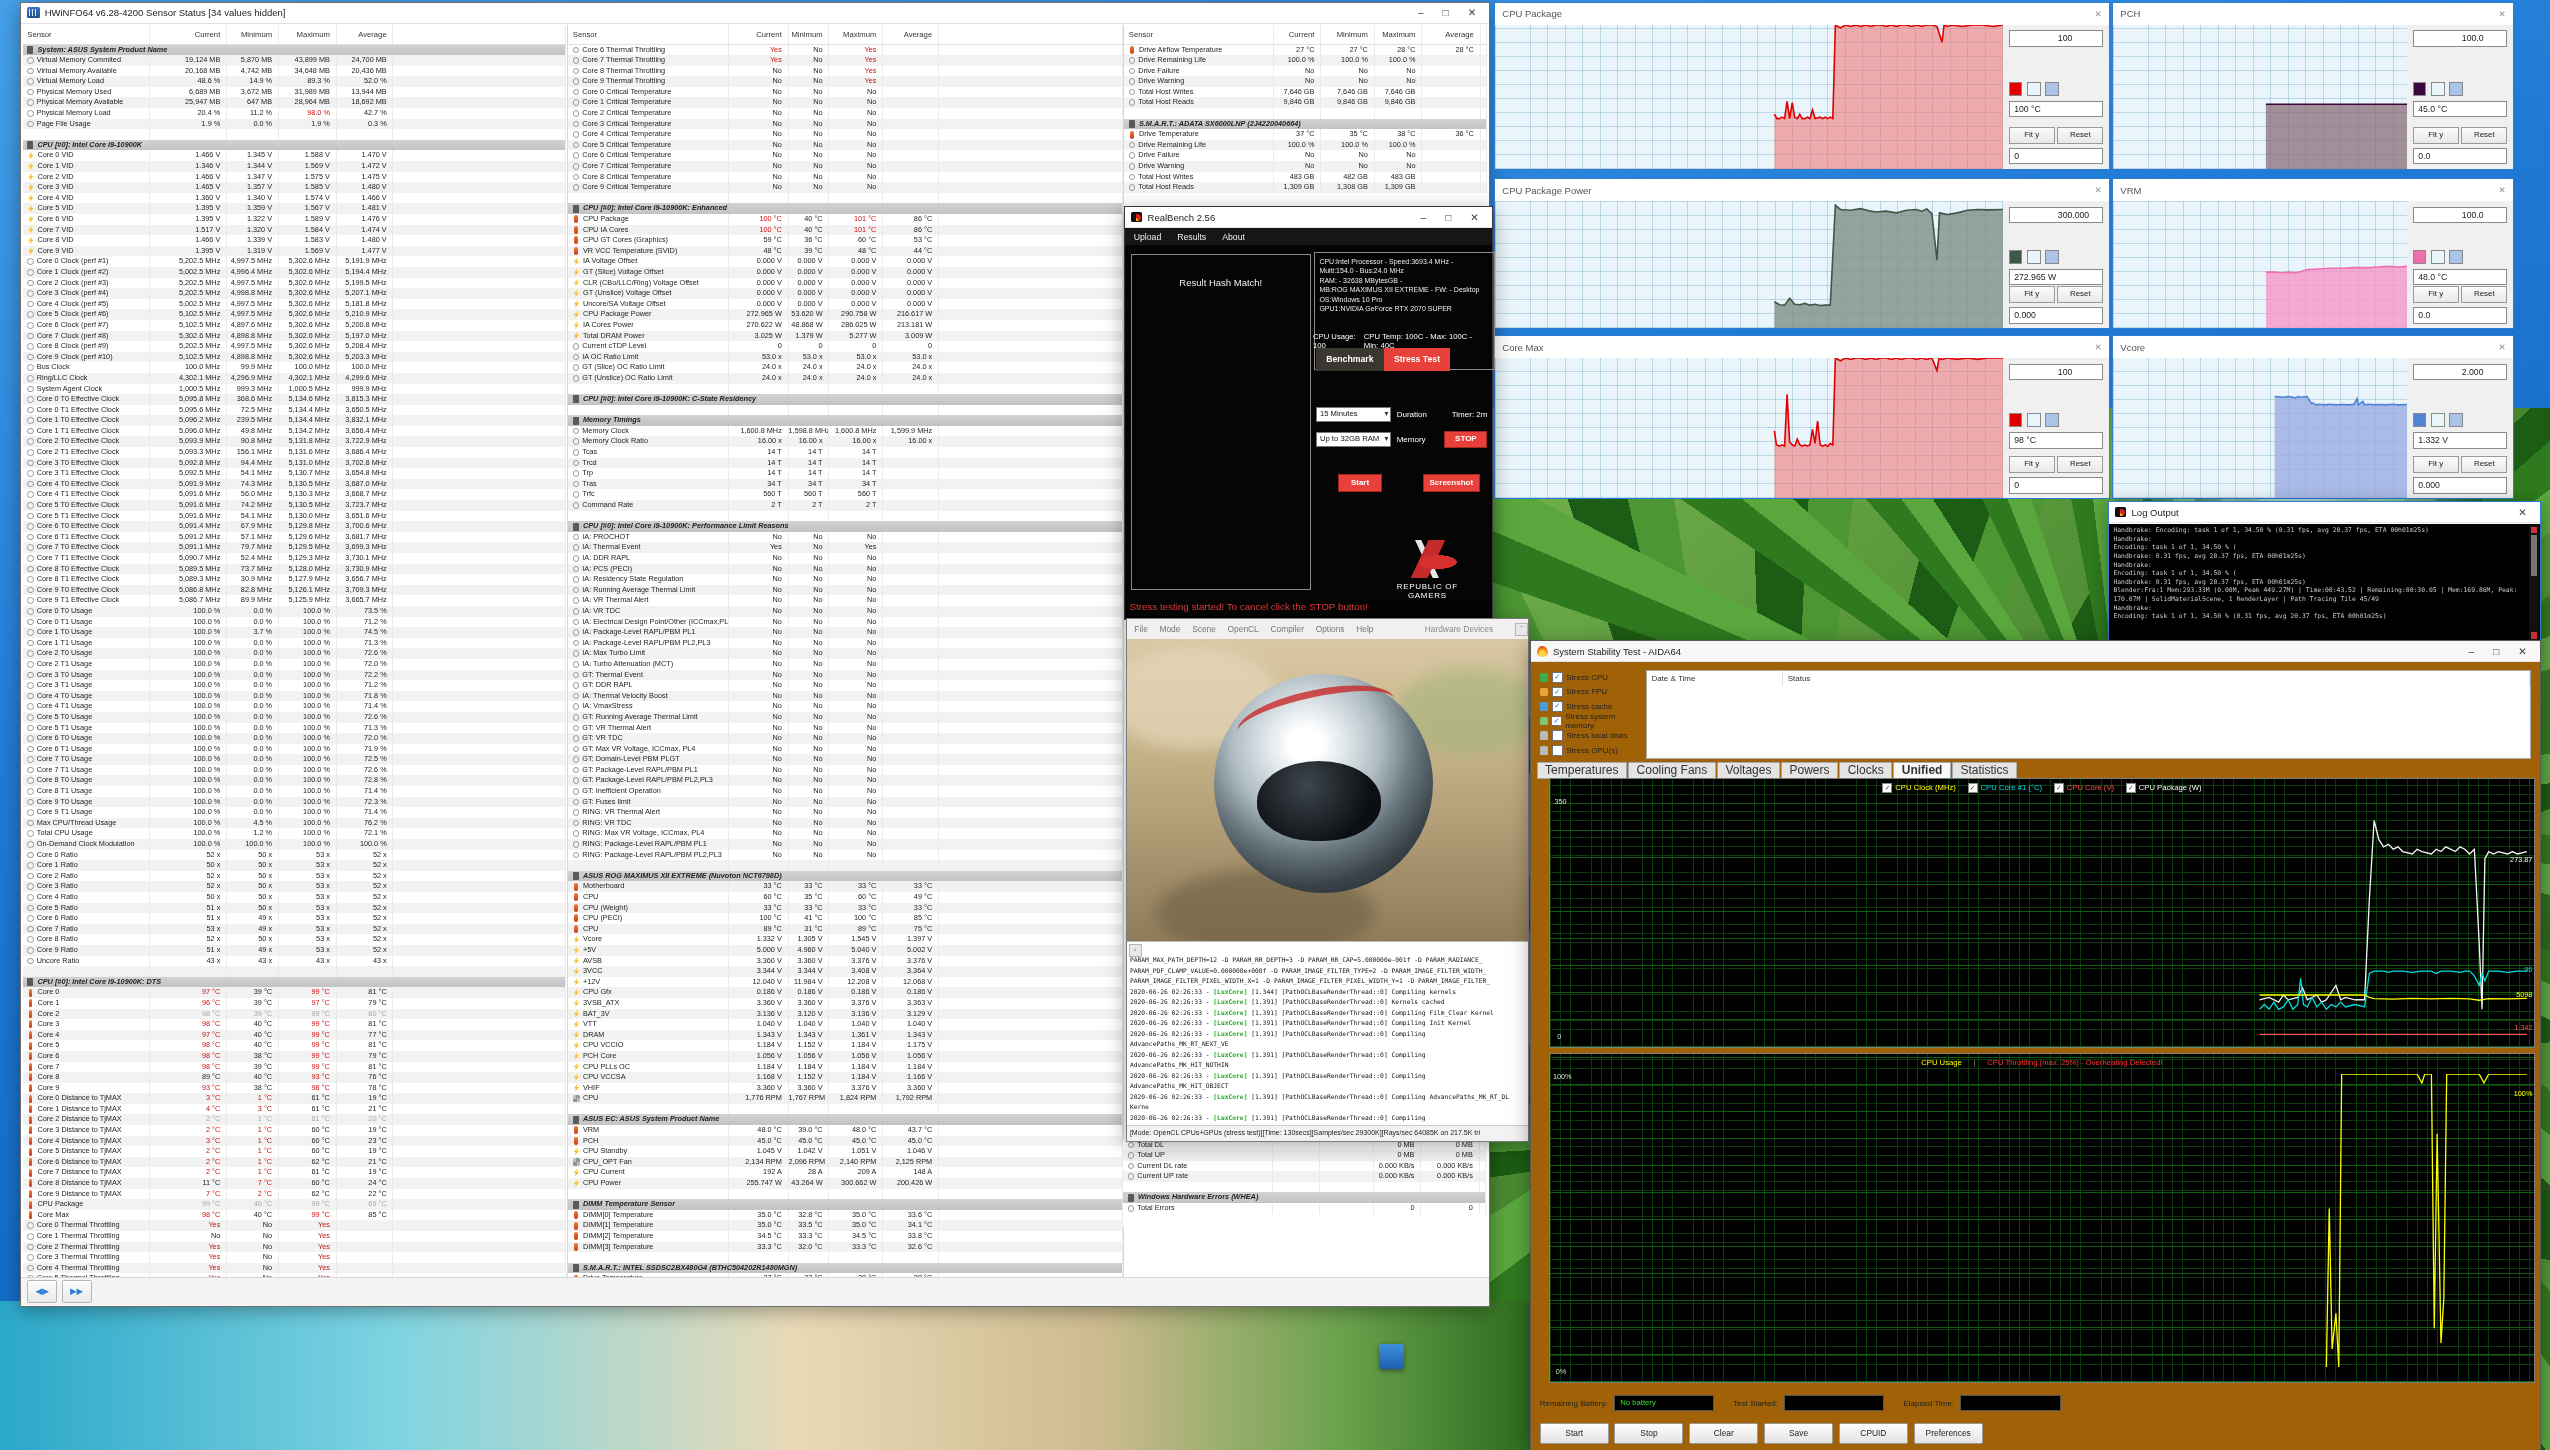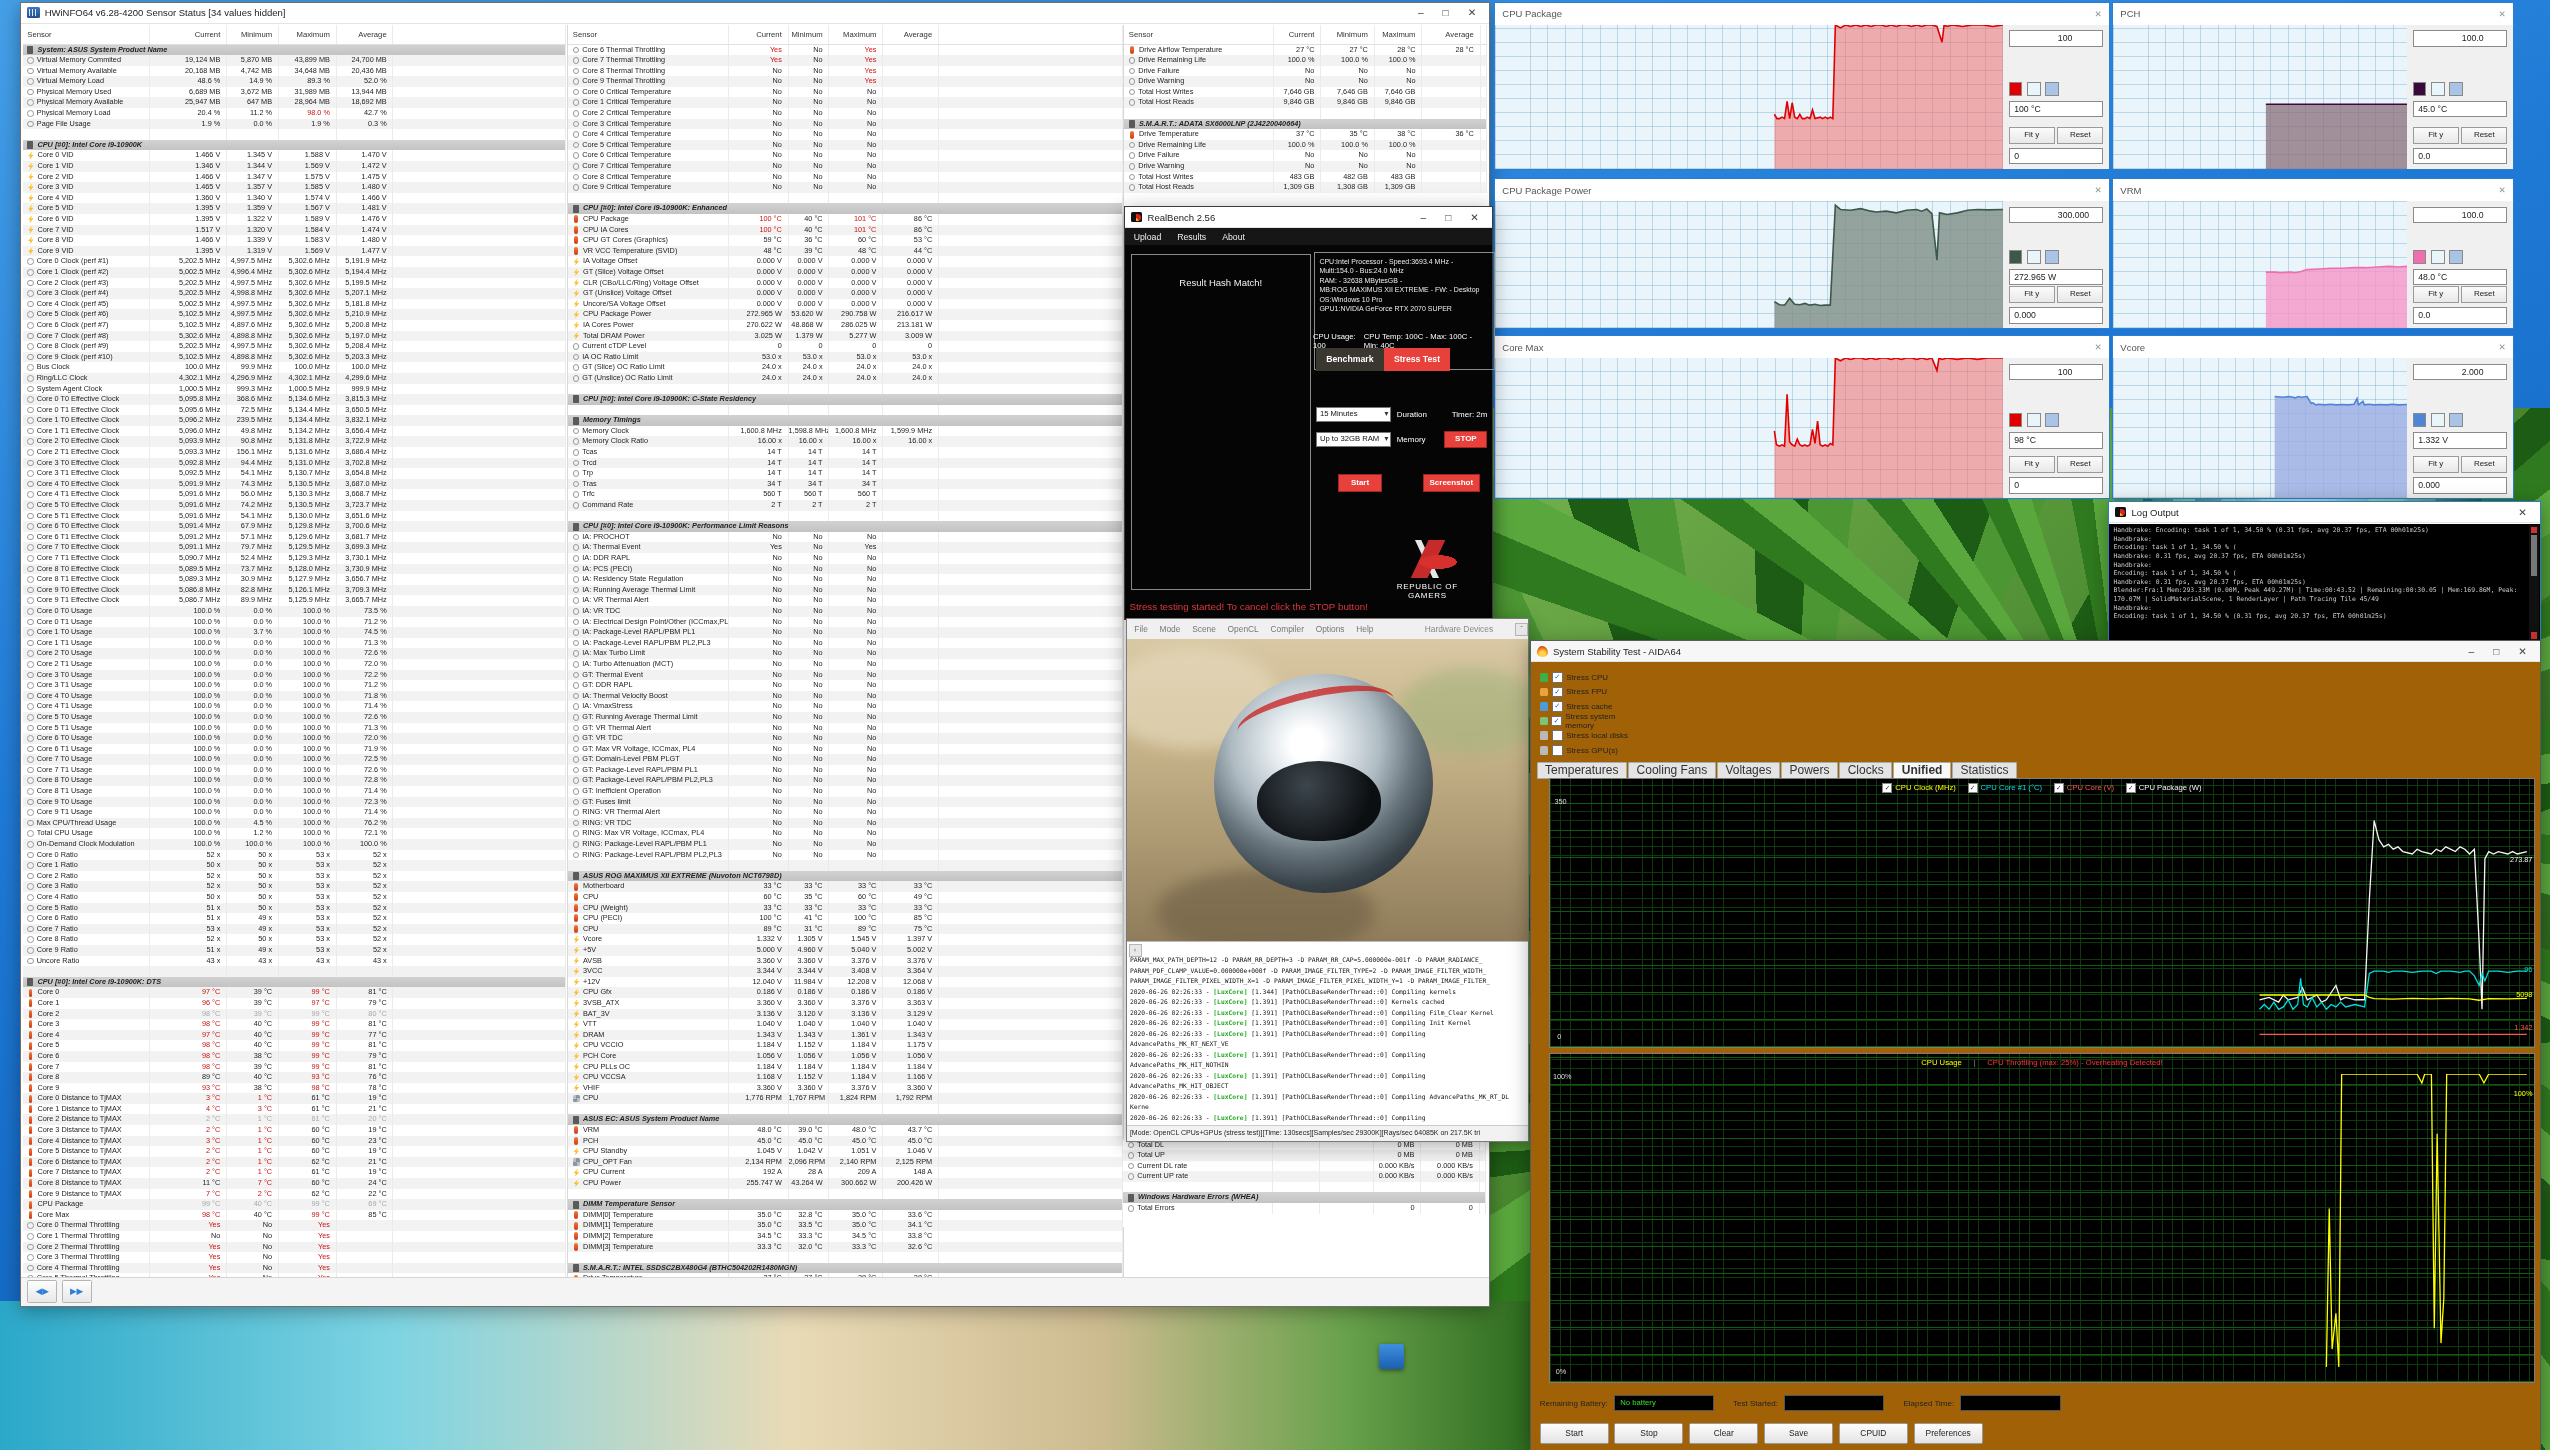--- a/index.html
+++ b/index.html
@@ -3246,20 +3246,26 @@
         <span class="tag" style="background: rgb(185, 185, 185);"></span>
         <span class="box"></span>
         <span>Stress local disks</span>
       </div>
       <div class="achk">
         <span class="tag" style="background: rgb(185, 185, 185);"></span>
         <span class="box"></span>
         <span>Stress GPU(s)</span>
       </div>
     </div>
+  <div id="aida-list">
+    <div class="lh">
+      <span style="width:131px">Date &amp; Time</span>
+      <span style="flex:1">Status</span>
+    </div>
+  </div>
   <div id="aida-tabs">
       <span class="atab">Temperatures</span>
       <span class="atab">Cooling Fans</span>
       <span class="atab">Voltages</span>
       <span class="atab">Powers</span>
       <span class="atab">Clocks</span>
       <span class="atab on">Unified</span>
       <span class="atab">Statistics</span>
     </div>
   <div id="ag1" class="agraph">

